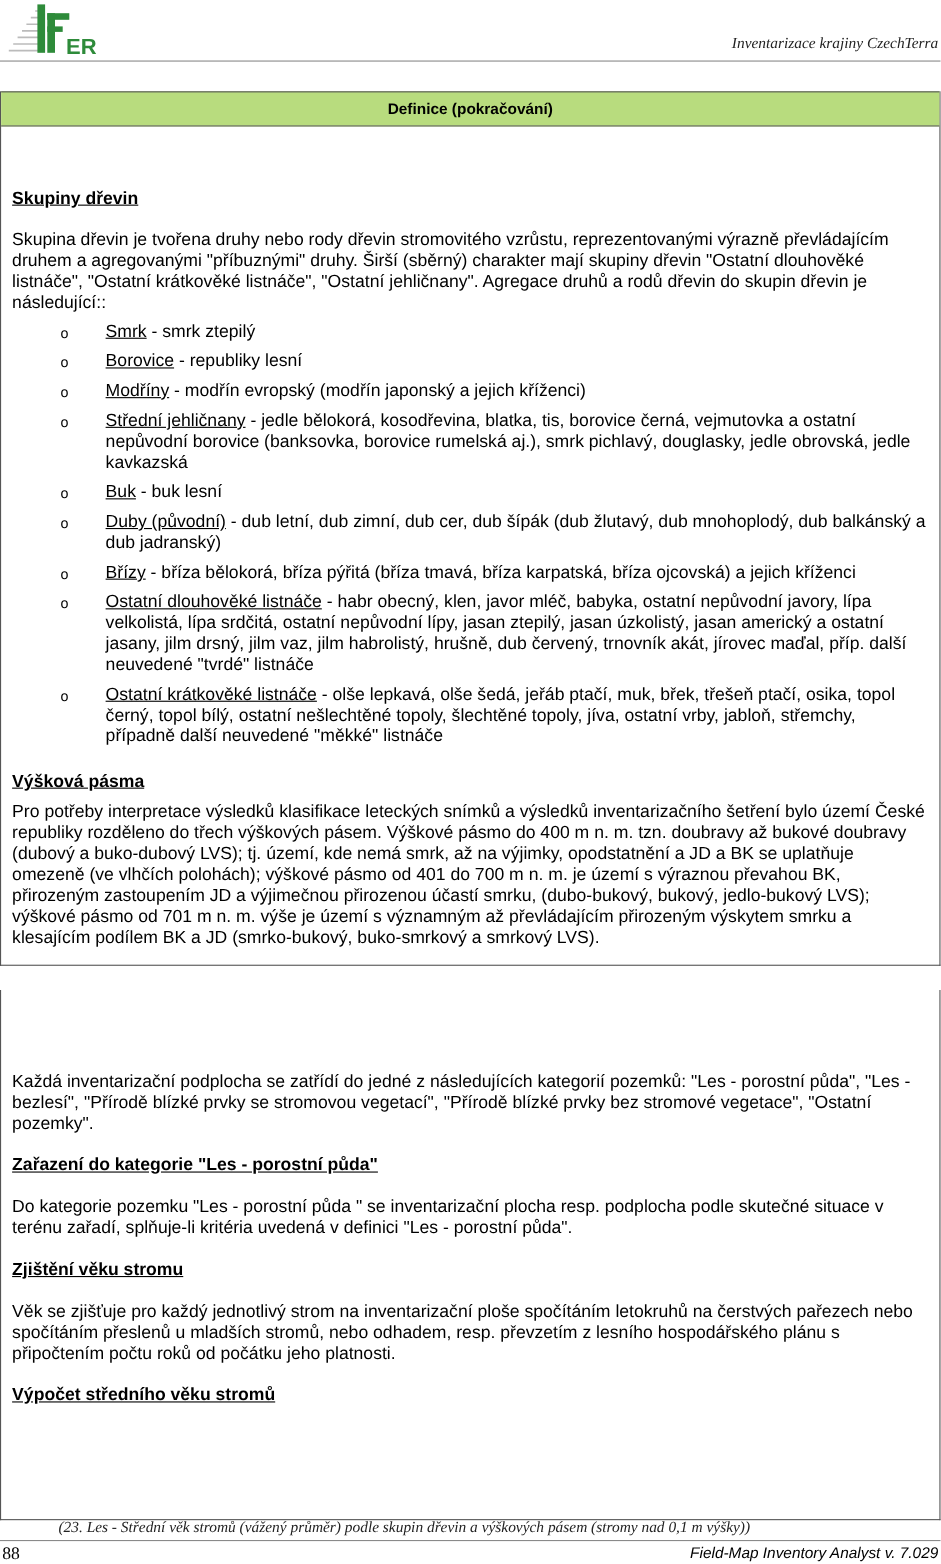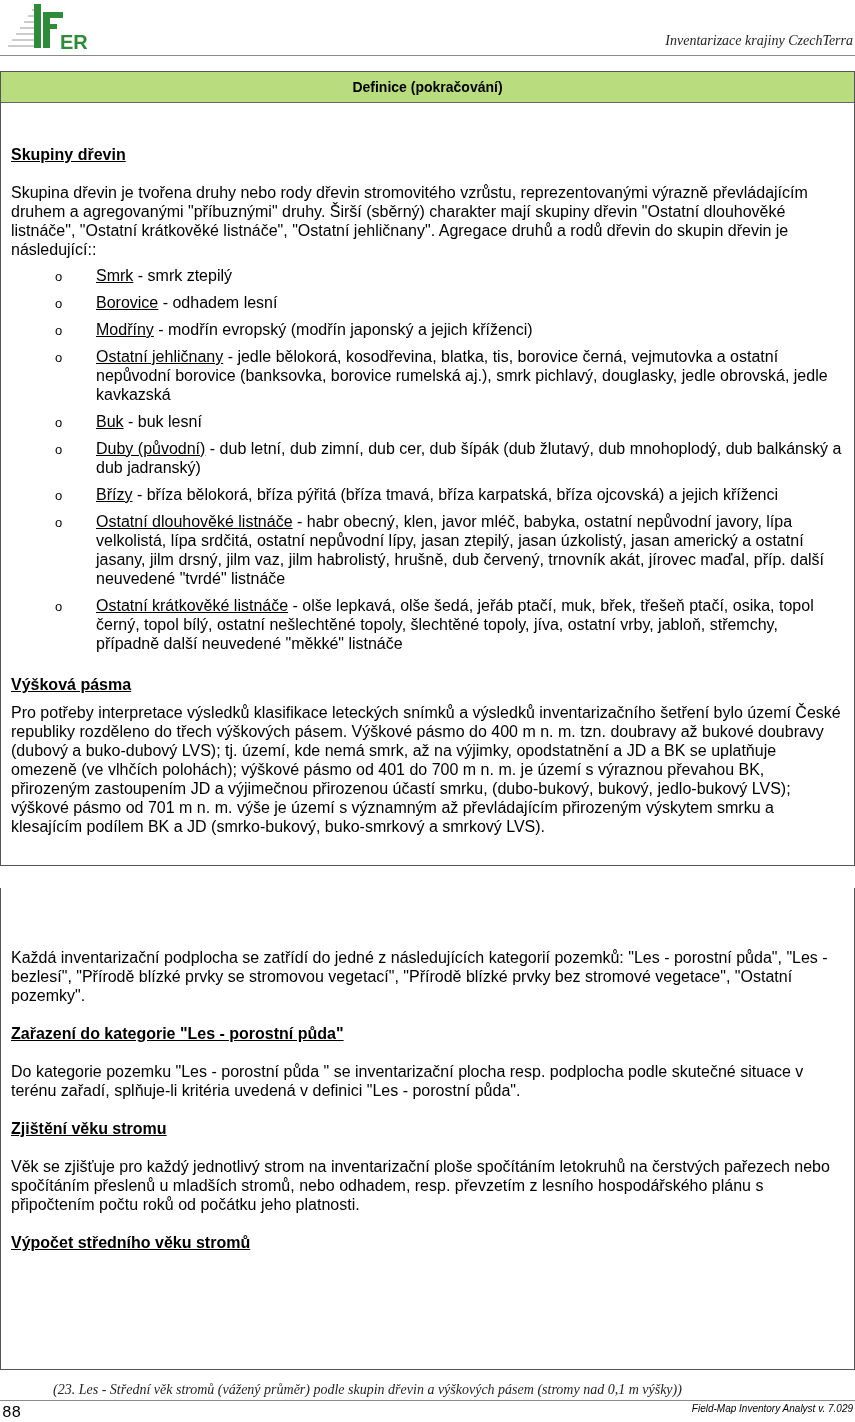--- a/index.html
+++ b/index.html
@@ -2,36 +2,36 @@
 <html><head>
   <meta charset="utf-8">
   <style>
     html, body { margin: 0; padding: 0; background: #ffffff; }
     body { width: 855px; height: 1422px; position: relative; overflow: hidden; font-family: "Liberation Sans", sans-serif; color: #000; }
 
     .logo { position: absolute; left: 4px; top: 2px; width: 92px; height: 50px; text-align: right; }
     .doc-title { position: absolute; right: 2px; top: 33px; font-family: "Liberation Serif", serif; font-style: italic; font-size: 14px; color: #222; }
     .header-rule { position: absolute; left: 0; top: 55px; width: 855px; height: 0; border-top: 1.5px solid #8a8a8a; }
 
-    .box { position: absolute; left: 0; width: 853px; border: 1px solid #555; border-top: none; }
+    .box { position: absolute; left: 0; width: 853px; border: 1px solid #555; border-top: none; margin-top: 12px; }
     .box-head { background: #b8dc7e; border-top: 1.5px solid #555; border-bottom: 1px solid #666; height: 30px; line-height: 30px; text-align: center; font-weight: bold; font-size: 14px; }
-    .box-body { padding: 4px 10px; font-size: 16px; line-height: 19px; }
+    .box-body { padding: 18px 10px; font-size: 16px; line-height: 19px; }
 
     .sec-title { font-weight: bold; text-decoration: underline; font-size: 16px; }
     p { margin: 0; }
 
     .list { margin: 0; padding: 0; list-style: none; }
     .list li { position: relative; padding-left: 85px; margin-bottom: 8px; }
     .list li .bullet { position: absolute; left: 44px; top: 1px; font-size: 13px; }
     .list li .term { text-decoration: underline; }
 
     .caption { position: absolute; left: 0; width: 735px; top: 1382px; text-align: center; font-family: "Liberation Serif", serif; font-style: italic; font-size: 14px; color: #222; }
     .footer-rule { position: absolute; left: 0; top: 1400px; width: 855px; border-top: 1.5px solid #8a8a8a; }
-    .page-num { position: absolute; left: 2px; top: 1404px; font-family: Liberation Mono, monospace; font-size: 16px; }
-    .footer-app { position: absolute; right: 2px; top: 1403px; font-style: italic; font-size: 10px; }
+    .page-num { position: absolute; left: 2px; top: 1404px; font-family: Liberation Serif, serif; font-size: 16px; }
+    .footer-app { position: absolute; right: 2px; top: 1403px; font-style: italic; font-size: 14px; }
   </style>
 </head>
 <body>
 
 <div class="logo">
   <svg width="92" height="50" viewBox="0 0 92 50">
     <g stroke="#bbb" stroke-width="1.5" fill="none">
       <line x1="28" y1="8" x2="34" y2="8"></line>
       <line x1="24" y1="14" x2="34" y2="14"></line>
       <line x1="20" y1="20" x2="34" y2="20"></line>
@@ -53,23 +53,23 @@
 <div class="box" style="top:71px; height:794px;">
   <div class="box-head">Definice (pokračování)</div>
   <div class="box-body">
     <div style="height:38px;"></div>
     <div class="sec-title">Skupiny dřevin</div>
     <div style="height:19px;"></div>
     <p>Skupina dřevin je tvořena druhy nebo rody dřevin stromovitého vzrůstu, reprezentovanými výrazně převládajícím druhem a agregovanými "příbuznými" druhy. Širší (sběrný) charakter mají skupiny dřevin "Ostatní dlouhověké listnáče", "Ostatní krátkověké listnáče", "Ostatní jehličnany". Agregace druhů a rodů dřevin do skupin dřevin je následující::</p>
     <div style="height:7px;"></div>
     <ul class="list" id="species-list">
         <li><span class="bullet">o</span><span class="term">Smrk</span><span> - smrk ztepilý</span></li>
-        <li><span class="bullet">o</span><span class="term">Borovice</span><span> - odhadem lesní</span></li>
+        <li><span class="bullet">o</span><span class="term">Borovice</span><span> - republiky lesní</span></li>
         <li><span class="bullet">o</span><span class="term">Modříny</span><span> - modřín evropský (modřín japonský a jejich kříženci)</span></li>
-        <li><span class="bullet">o</span><span class="term">Ostatní jehličnany</span><span> -  jedle bělokorá, kosodřevina, blatka, tis, borovice černá, vejmutovka a ostatní nepůvodní borovice (banksovka, borovice rumelská aj.), smrk pichlavý, douglasky, jedle obrovská, jedle kavkazská</span></li>
+        <li><span class="bullet">o</span><span class="term">Střední jehličnany</span><span> -  jedle bělokorá, kosodřevina, blatka, tis, borovice černá, vejmutovka a ostatní nepůvodní borovice (banksovka, borovice rumelská aj.), smrk pichlavý, douglasky, jedle obrovská, jedle kavkazská</span></li>
         <li><span class="bullet">o</span><span class="term">Buk</span><span> - buk lesní</span></li>
         <li><span class="bullet">o</span><span class="term">Duby (původní)</span><span> - dub letní, dub zimní, dub cer, dub šípák (dub žlutavý, dub mnohoplodý, dub balkánský a dub jadranský)</span></li>
         <li><span class="bullet">o</span><span class="term">Břízy</span><span> - bříza bělokorá, bříza pýřitá (bříza tmavá, bříza karpatská, bříza ojcovská) a jejich kříženci</span></li>
         <li><span class="bullet">o</span><span class="term">Ostatní dlouhověké listnáče</span><span> - habr obecný, klen, javor mléč, babyka, ostatní nepůvodní javory, lípa velkolistá, lípa srdčitá, ostatní nepůvodní lípy, jasan ztepilý, jasan úzkolistý, jasan americký a ostatní jasany, jilm drsný, jilm vaz, jilm habrolistý, hrušně, dub červený, trnovník akát, jírovec maďal, příp. další neuvedené "tvrdé" listnáče</span></li>
         <li><span class="bullet">o</span><span class="term">Ostatní krátkověké listnáče</span><span> - olše lepkavá, olše šedá, jeřáb ptačí, muk, břek, třešeň ptačí, osika, topol černý, topol bílý, ostatní nešlechtěné topoly, šlechtěné topoly, jíva, ostatní vrby, jabloň, střemchy, případně další neuvedené "měkké" listnáče</span></li>
       </ul>
     <div style="height:14px;"></div>
     <div class="sec-title">Výšková pásma</div>
     <div style="height:9px;"></div>
     <p>Pro potřeby interpretace výsledků klasifikace leteckých snímků a výsledků inventarizačního šetření bylo území České republiky rozděleno do třech výškových pásem. Výškové pásmo do 400 m n. m. tzn. doubravy až bukové doubravy  (dubový a buko-dubový LVS); tj. území, kde nemá smrk, až na výjimky, opodstatnění a JD a BK se uplatňuje omezeně (ve vlhčích polohách); výškové pásmo od 401 do 700 m n. m. je území s výraznou převahou BK, přirozeným zastoupením JD a výjimečnou přirozenou účastí smrku, (dubo-bukový, bukový, jedlo-bukový LVS); výškové pásmo od 701 m n. m. výše je území s významným až převládajícím přirozeným výskytem smrku a klesajícím podílem BK a JD (smrko-bukový, buko-smrkový a smrkový LVS).</p>

